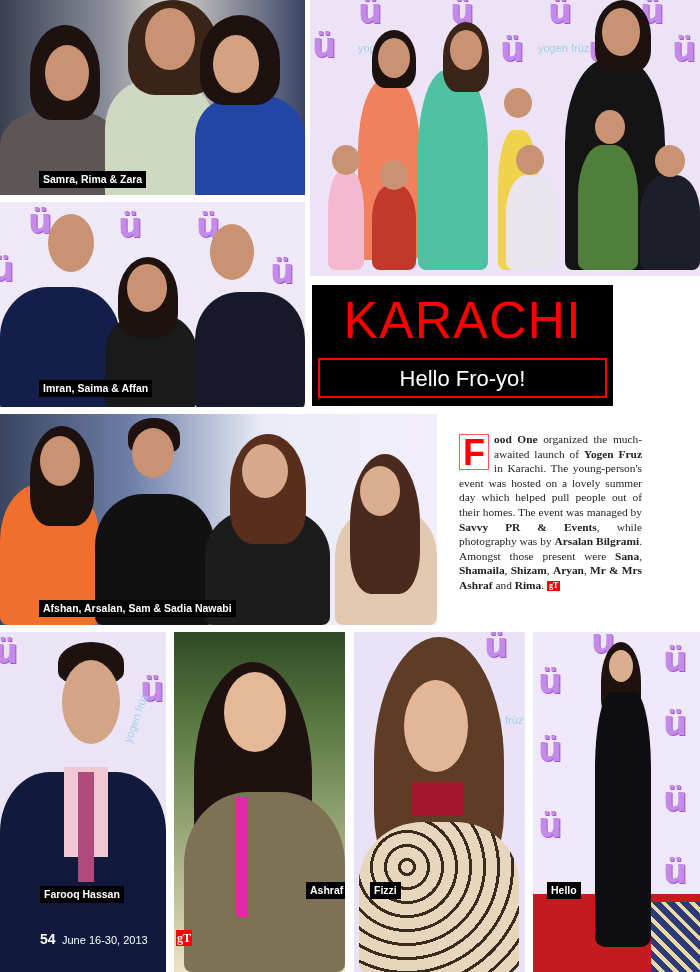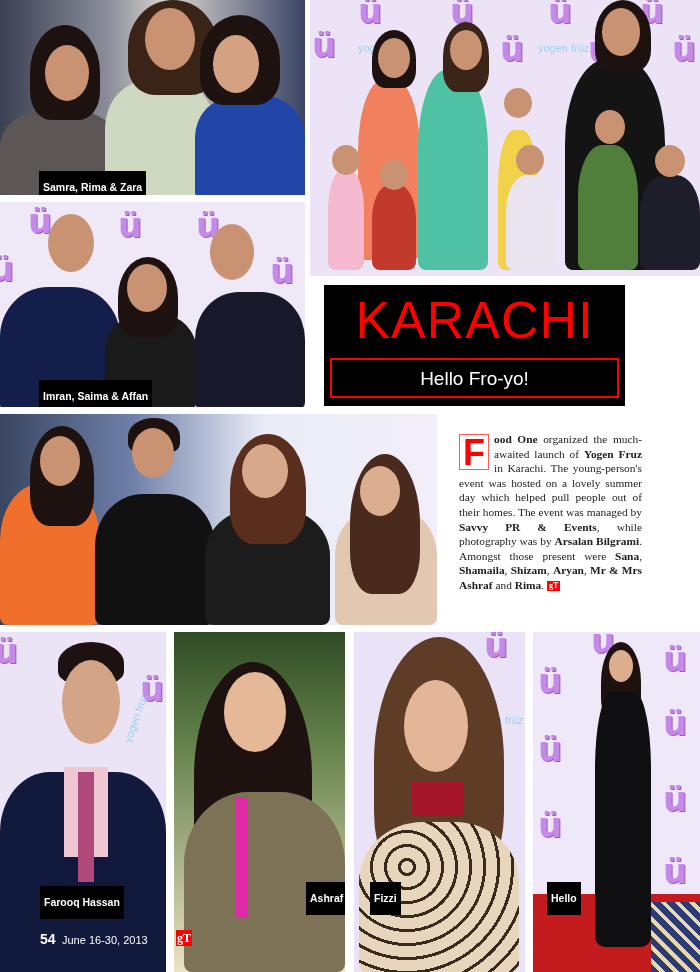--- a/index.html
+++ b/index.html
@@ -4,25 +4,25 @@
 <style>
   html, body { margin:0; padding:0; }
   body { width:700px; height:972px; position:relative; background:#ffffff; overflow:hidden; font-family:"Liberation Sans", sans-serif; }
   .photo { position:absolute; overflow:hidden; }
   .backdrop { position:absolute; inset:0; }
   .logo-u { position:absolute; color:#c58ae8; font-family:"DejaVu Sans", sans-serif; font-weight:bold; font-size:34px; line-height:1; text-shadow:1px 1px 0 #9b59d0; }
   .brand-txt { position:absolute; color:#9fd0ea; font-size:11px; }
   .person { position:absolute; border-radius:40% 40% 8px 8px; }
   .head { position:absolute; border-radius:50%; background:#c99272; }
   .hair { position:absolute; border-radius:50% 50% 30% 30%; background:#1d1210; }
-  .caption { position:absolute; background:#000; color:#fff; font-weight:bold; font-size:10.5px; padding:10px 4px; white-space:nowrap; line-height:13px; }
-  .title-box { position:absolute; left:312px; top:285px; width:301px; height:121px; background:#000;margin-left:12px; }
+  .caption { position:absolute; background:#000; color:#fff; font-weight:bold; font-size:10.5px; padding:2px 4px; white-space:nowrap; line-height:13px; }
+  .title-box { position:absolute; left:312px; top:285px; width:301px; height:121px; background:#000; }
   .title-main { position:absolute; left:0; right:0; top:6px; text-align:center; color:#ff0000; font-size:52px; line-height:58px; letter-spacing:1px; }
   .subtitle-box { position:absolute; left:6px; right:6px; top:73px; height:40px; border:2px solid #ff0000; box-sizing:border-box; }
-  .subtitle { position:absolute; left:0; right:0; top:3px; text-align:center; color:#fff; font-size:19px; line-height:32px; }
+  .subtitle { position:absolute; left:0; right:0; top:3px; text-align:center; color:#fff; font-size:22px; line-height:32px; }
   .article { position:absolute; left:459px; top:432px; width:183px; font-family:"Liberation Serif", serif; font-size:11.4px; line-height:14.6px; color:#222; text-align:justify; }
   .dropcap { float:left; width:28px; height:34px; border:1px solid #ff5a5a; color:#ff0000; font-family:"Liberation Sans", sans-serif; font-weight:bold; font-size:36px; line-height:36px; text-align:center; margin:2px 5px 0 0; }
   .endmark { display:inline-block; background:#ff0000; color:#fff; font-size:8px; line-height:10px; padding:0 2px; font-weight:bold; vertical-align:middle; }
   .footer-page { position:absolute; left:40px; top:931px; color:#fff; font-weight:bold; font-size:14px; }
   .footer-date { position:absolute; left:62px; top:934px; color:#fff; font-size:11px; }
   .gt-logo { position:absolute; left:176px; top:930px; width:16px; height:16px; background:#ff0000; color:#fff; font-family:"Liberation Serif", serif; font-weight:bold; font-size:12px; line-height:16px; text-align:center; }
 </style>
 </head>
 <body>
 
@@ -108,20 +108,21 @@
   <div class="person" style="left:205px;top:95px;width:125px;height:116px;background:#1c1c1c;"></div>
   <div class="person" style="left:335px;top:95px;width:102px;height:116px;background:#e2c8b0;"></div>
   <div class="hair" style="left:30px;top:12px;width:64px;height:100px;"></div>
   <div class="head" style="left:40px;top:22px;width:40px;height:50px;"></div>
   <div class="hair" style="left:128px;top:4px;width:52px;height:36px;"></div>
   <div class="head" style="left:132px;top:14px;width:42px;height:50px;"></div>
   <div class="hair" style="left:230px;top:20px;width:76px;height:110px;background:#5a2e1c;"></div>
   <div class="head" style="left:242px;top:30px;width:46px;height:54px;background:#d8a88a;"></div>
   <div class="hair" style="left:350px;top:40px;width:70px;height:140px;background:#4a2a1c;"></div>
   <div class="head" style="left:360px;top:52px;width:40px;height:50px;background:#dcae90;"></div>
+  <div class="caption" style="left:39px;top:186px;">Afshan, Arsalan, Sam &amp; Sadia Nawabi</div>
 </div>
 
 <div class="article">
   <span class="dropcap">F</span>
   <b>ood One</b><span> organized the much-awaited launch of </span><b>Yogen Fruz</b><span> in Karachi. The young-person's event was hosted on a lovely summer day which helped pull people out of their homes. The event was managed by </span><b>Savvy PR &amp; Events</b><span>, while photography was by </span><b>Arsalan Bilgrami</b><span>. Amongst those present were </span><b>Sana</b><span>, </span><b>Shamaila</b><span>, </span><b>Shizam</b><span>, </span><b>Aryan</b><span>, </span><b>Mr &amp; Mrs Ashraf</b><span> and </span><b>Rima</b><span>. </span><span class="endmark">gT</span>
 </div>
 
 <div class="photo" style="left:0;top:632px;width:166px;height:340px;">
   <div class="backdrop" style="background:#ebe4f6;"></div>
   <span class="logo-u" style="left:-6px;top:2px;">ü</span>

